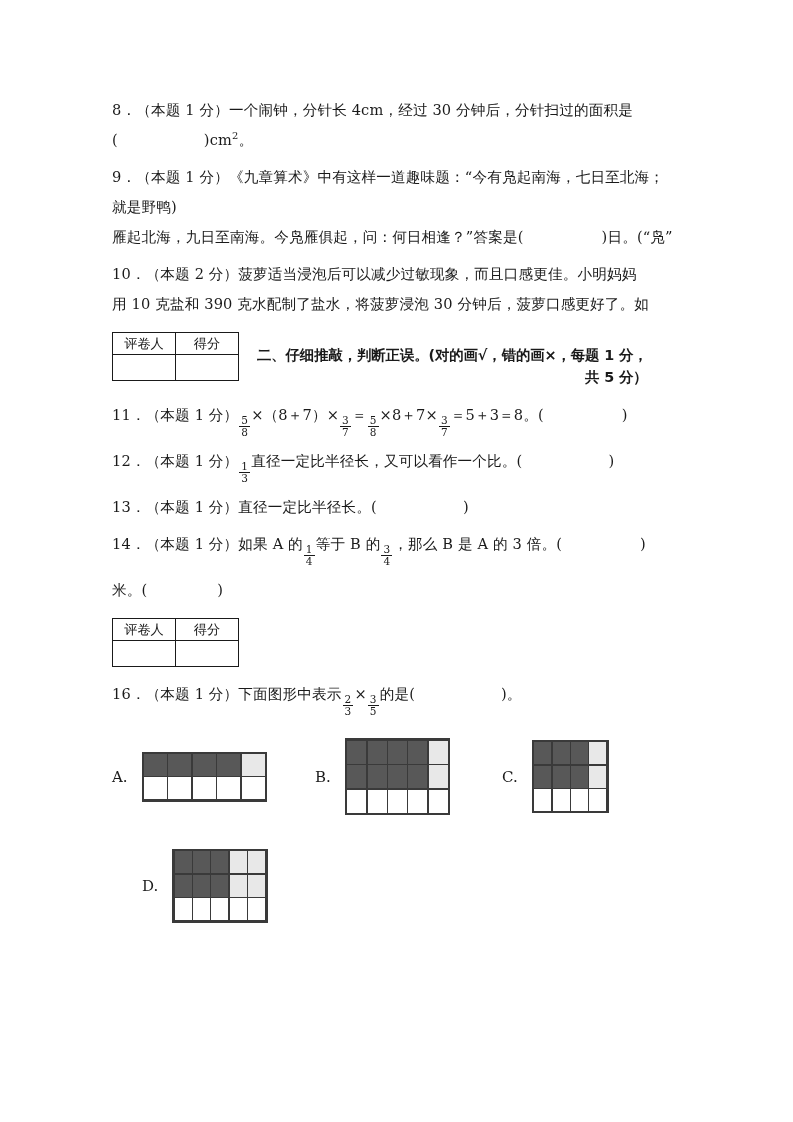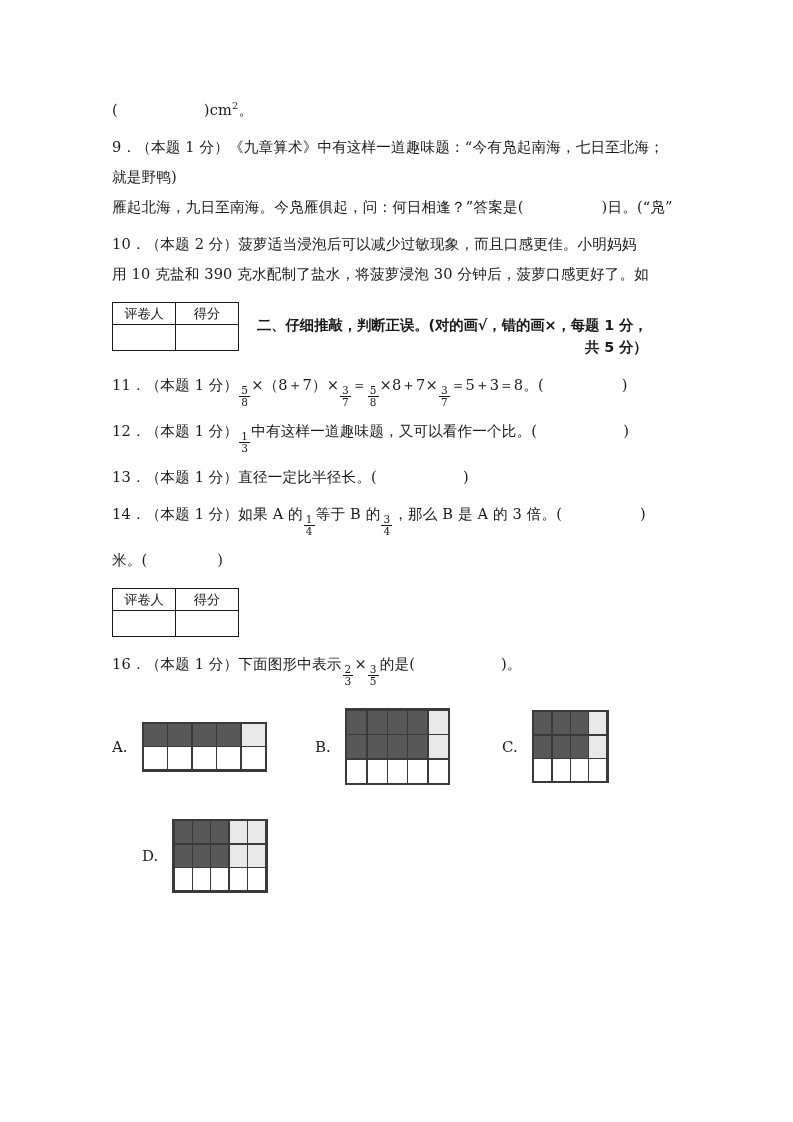--- a/index.html
+++ b/index.html
@@ -118,20 +118,21 @@
 </style>
 </head>
 <body>
 
 <div class="page">
 <div class="content">
 
 
   <div class="gapline"></div>
 
+  <p class="q"><span>8</span><span>．</span><span>（本题 1 分）</span><span>一个闹钟，分针长 4cm，经过 30 分钟后，分针扫过的面积是</span></p>
   <p class="q"><span>(</span><span class="blank-lg"></span><span>)cm</span><sup class="exp">2</sup><span>。</span></p>
 
   <div class="gapline"></div>
 
   <p class="q"><span>9</span><span>．</span><span>（本题 1 分）</span><span>《九章算术》中有这样一道趣味题：“今有凫起南海，七日至北海；</span></p>
   <p class="q"><span>就是野鸭)</span></p>
   <p class="q"><span>雁起北海，九日至南海。今凫雁俱起，问：何日相逢？”答案是(</span><span class="blank-md"></span><span>)日。(“凫”</span></p>
 
   <div class="gapline"></div>
 
@@ -169,21 +170,21 @@
         </span><span>×8＋7×</span><span class="frac">
           <span class="num">3</span>
           <span class="den">7</span>
         </span><span>＝5＋3＝8。(</span><span class="blank-md"></span><span>)</span></p>
 
   <div class="gapline"></div>
 
   <p class="q"><span>12</span><span>．</span><span>（本题 1 分）</span><span class="frac">
           <span class="num">1</span>
           <span class="den">3</span>
-        </span><span>中有这样一道趣味题，又可以看作一个比。(</span><span class="blank-lg"></span><span>)</span></p>
+        </span><span>直径一定比半径长，又可以看作一个比。(</span><span class="blank-lg"></span><span>)</span></p>
 
   <div class="gapline"></div>
 
   <p class="q"><span>13</span><span>．</span><span>（本题 1 分）</span><span>直径一定比半径长。(</span><span class="blank-lg"></span><span>)</span></p>
 
   <div class="gapline"></div>
 
   <p class="q"><span>14</span><span>．</span><span>（本题 1 分）</span><span>如果 A 的</span><span class="frac">
           <span class="num">1</span>
           <span class="den">4</span>

